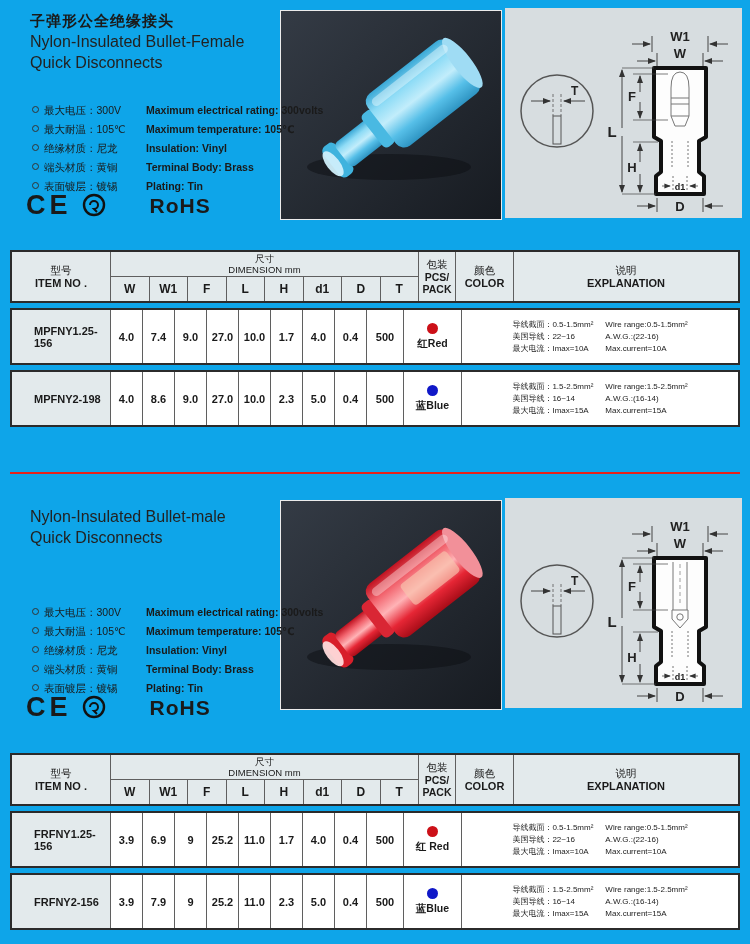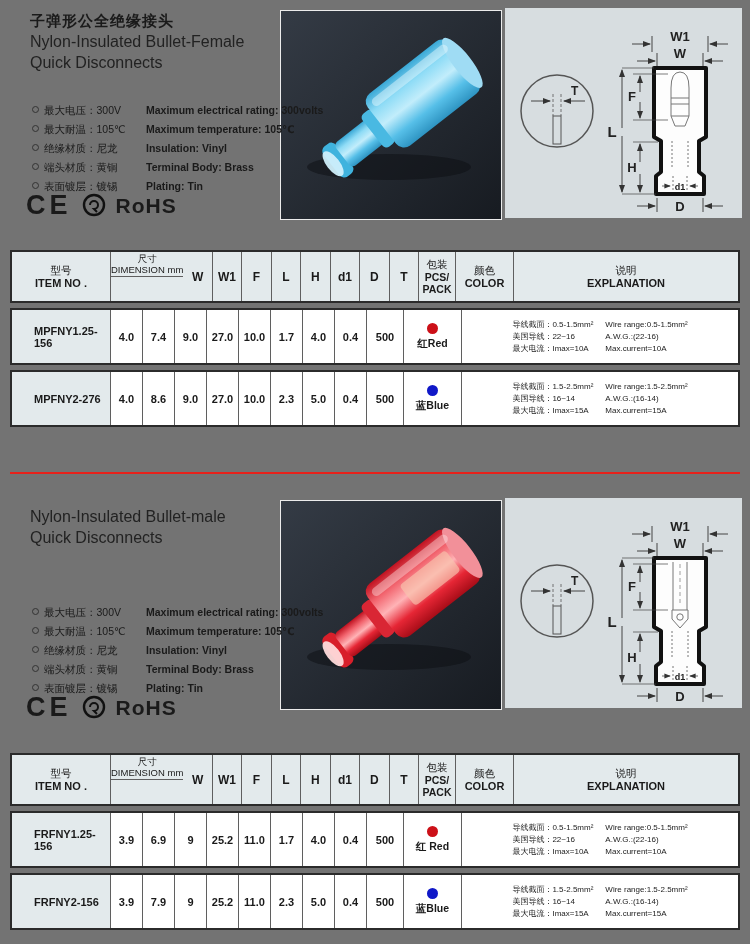--- a/index.html
+++ b/index.html
@@ -1,37 +1,37 @@
 <!DOCTYPE html>
 <html><head>
 <meta charset="utf-8">
 <style>
   html,body{margin:0;padding:0;background:#fff;}
   body{width:750px;height:944px;font-family:"Liberation Sans","DejaVu Sans",sans-serif;color:#1a1a1a;}
-  .page{position:relative;width:750px;height:944px;background:#737373;overflow:hidden;}
+  .page{position:relative;width:750px;height:944px;background:#0ea5e9;overflow:hidden;}
   .sec{position:absolute;left:0;width:750px;}
   .sec0{top:0;height:472px;}
   .sec1{top:492px;height:452px;}
 
   
   .titles{position:absolute;left:30px;top:12px;width:260px;}
   .title-cn{font-size:15px;font-weight:bold;letter-spacing:1px;}
   .title-en{font-size:16px;line-height:21px;color:#222;}
 
   
   .specs{position:absolute;left:32px;width:270px;}
   .spec-row{display:flex;align-items:baseline;height:19px;}
   .spec-bullet{width:5px;height:5px;border:1.4px solid #333;border-radius:50%;margin-right:5px;flex:0 0 auto;position:relative;top:-1px;}
   .spec-cn{font-size:10.5px;width:102px;flex:0 0 auto;}
   .spec-en{font-size:10.5px;font-weight:bold;white-space:nowrap;}
 
   
   .logos{position:absolute;left:26px;display:flex;align-items:center;gap:9px;}
   .ce{font-size:27px;font-weight:bold;letter-spacing:4px;font-stretch:condensed;}
-  .rohs{font-size:21px;font-weight:bold;letter-spacing:1px;}
+  .rohs{font-size:21px;font-weight:bold;letter-spacing:1px;margin-left:34px;}
 
   
   .photo-wrap{position:absolute;left:280px;width:220px;height:208px;border:1px solid #ececec;}
   .sec0 .photo-wrap{top:10px;} .sec1 .photo-wrap{top:8px;}
 
   
   .panel{position:absolute;left:505px;width:237px;height:210px;background:#d7dde0;}
   .sec0 .panel{top:8px;} .sec1 .panel{top:6px;}
 
   
@@ -40,21 +40,21 @@
   
   .tbl{position:absolute;left:10px;width:730px;}
   .sec0 .tbl{top:250px;} .sec1 .tbl{top:261px;}
   .tblock{display:flex;border:2px solid #2b2b2b;background:#fff;box-sizing:border-box;width:730px;}
   .thead{height:53px;background:#e3eaec;}
   .trow{height:57px;margin-top:5px;}
   .cell{border-left:1px solid #5f5f5f;display:flex;align-items:center;justify-content:center;box-sizing:border-box;}
   .cell:first-child{border-left:none;}
   .col{flex-direction:column;}
   .c-item{width:98px;flex:0 0 auto;}
-  .c-dimgroup{width:308px;flex:0 0 auto;display:flex;border-left:1px solid #5f5f5f;box-sizing:border-box;}
+  .c-dimgroup{width:308px;flex:0 0 auto;display:flex;flex-direction:column;border-left:1px solid #5f5f5f;box-sizing:border-box;}
   .dimtop{height:25px;border-bottom:1px solid #5f5f5f;display:flex;flex-direction:column;align-items:center;justify-content:center;line-height:11px;box-sizing:border-box;}
   .dimtop .cnl{font-size:9.5px;}
   .dimtop .enl{font-size:9.5px;font-weight:normal;}
   .dimletters{display:flex;flex:1;}
   .dimletters .cell{flex:1;font-weight:bold;font-size:12px;}
   .c-dim{width:32px;flex:0 0 auto;}
   .c-pack{width:37px;flex:0 0 auto;}
   .c-color{width:58px;flex:0 0 auto;}
   .c-expl{flex:1;}
   .hd-cn{font-size:10.5px;line-height:13px;}
@@ -274,21 +274,21 @@
               <span class="en">Wire range:0.5-1.5mm²</span>
             <span>美国导线：22~16</span>
               <span class="en">A.W.G.:(22-16)</span>
             <span>最大电流：Imax=10A</span>
               <span class="en">Max.current=10A</span>
           </div>
         </div>
       </div>
 
       <div class="tblock trow">
-        <div class="cell c-item itemcell">MPFNY2-276</div>
+        <div class="cell c-item itemcell">MPFNY2-198</div>
         <div class="cell c-dim num">4.0</div>
         <div class="cell c-dim num">8.6</div>
         <div class="cell c-dim num">9.0</div>
         <div class="cell c-dim num">27.0</div>
         <div class="cell c-dim num">10.0</div>
         <div class="cell c-dim num">2.3</div>
         <div class="cell c-dim num">5.0</div>
         <div class="cell c-dim num">0.4</div>
         <div class="cell c-pack num">500</div>
         <div class="cell col c-color">

